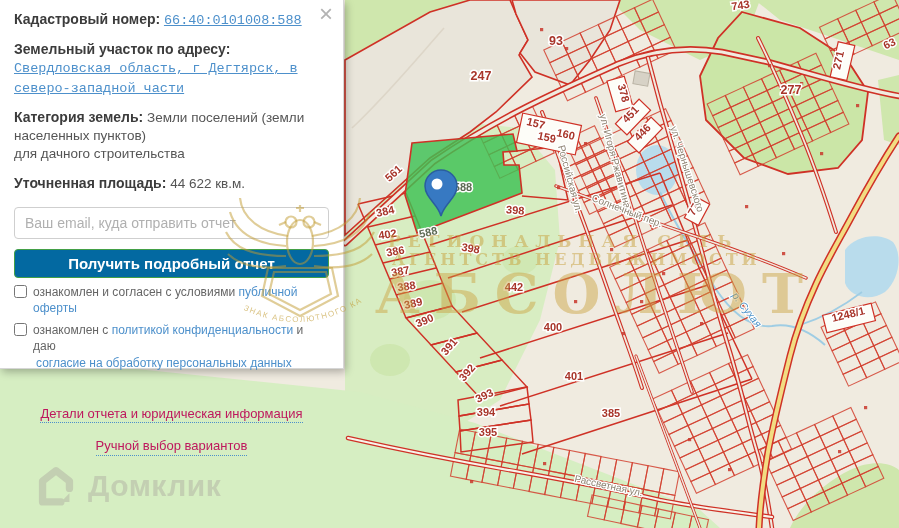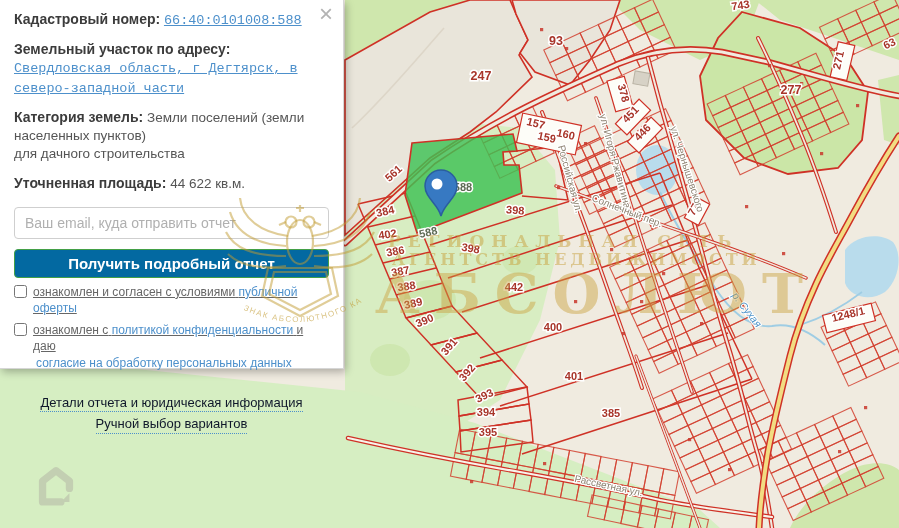--- a/index.html
+++ b/index.html
@@ -27,26 +27,26 @@
   #panel a,.blue{color:#4d90cb;cursor:pointer;}
   .ulink{text-decoration:underline;font-family:Liberation Mono, monospace;}
   .row{margin-top:10px;}
   #close-btn{position:absolute;right:10px;top:2px;font-size:24px;color:#b3b3b3;cursor:pointer;
              font-weight:normal;line-height:1;}
   #email-input{width:100%;box-sizing:border-box;height:32px;border:1px solid #cfcfcf;border-radius:4px;
                padding:4px 10px;font:14px "Liberation Sans",sans-serif;color:#444;margin-top:14px;outline:none;}
   #email-input::placeholder{color:#b0b0b0;}
   #report-btn{width:100%;height:29px;margin-top:10px;background:#0369a1;border:1px solid #43a047;
               border-radius:4px;color:#fff;font:bold 15px "Liberation Sans",sans-serif;cursor:pointer;}
-  .chkrow{margin-top:6px;font-size:12px;color:#666;display:flex;align-items:flex-start;text-decoration:underline;}
+  .chkrow{margin-top:6px;font-size:12px;color:#666;display:flex;align-items:flex-start;}
   .chkrow input{margin:1px 6px 0 0;flex:0 0 auto;}
   .chk-cont{margin-left:22px;font-size:12px;}
   #bottom-links{margin-top:20px;text-align:center;font-size:13px;}
-  #bottom-links .dlink{display:inline-block;color:#0f172a;cursor:pointer;
-        border-bottom:1px dotted #4d90cb;margin-top:3px;}
+  #bottom-links .dlink{display:inline-block;color:#be185d;cursor:pointer;
+        border-bottom:1px dotted #4d90cb;margin-top:14px;}
   
   #wm{position:absolute;left:0;top:0;width:899px;height:408px;z-index:30;pointer-events:none;}
   .wm-line{position:absolute;color:rgba(200,161,62,.5);font-family:"DejaVu Serif","Liberation Serif",serif;
            font-weight:bold;white-space:nowrap;}
   #wm-line1{left:388px;top:231px;font-size:17px;letter-spacing:7px;}
   #wm-line2{left:392px;top:250px;font-size:16px;letter-spacing:4px;}
   #wm-brand{left:375px;top:261px;font-size:55px;letter-spacing:14px;color:rgba(203,164,66,.48);}
   #domklik{position:absolute;left:34px;top:464px;z-index:6;display:flex;align-items:center;
            color:#c3cfb2;pointer-events:none;}
   #domklik .dk-text{font:bold 30px "Liberation Sans",sans-serif;margin-left:10px;letter-spacing:.5px;}
@@ -552,20 +552,21 @@
       <path d="M0,26 C-3,14 -16,8 -16,-4 A16,16 0 1 1 16,-4 C16,8 3,14 0,26 Z" fill="#3779c2" stroke="#2a5e9e" stroke-width="1.5"></path>
       <circle cx="-4" cy="-6" r="5.5" fill="#ffffff"></circle>
     </g>
   </svg>
 
   <div id="domklik">
     <svg width="44" height="44" viewBox="0 0 36 36">
       <path d="M22,31 H7 V14 L18,5.5 L29,14 V20" fill="none" stroke="#c3cfb2" stroke-width="6" stroke-linejoin="round" stroke-linecap="round"></path>
       <path d="M22,31 L29,24 L29,31 Z" fill="#c3cfb2"></path>
     </svg>
+    <span class="dk-text">Домклик</span>
   </div>
 
   <div id="panel">
     <span id="close-btn">×</span>
 
     <div>
       <span class="lbl">Кадастровый номер:</span>
       <a class="ulink">66:40:0101008:588</a>
     </div>
 

